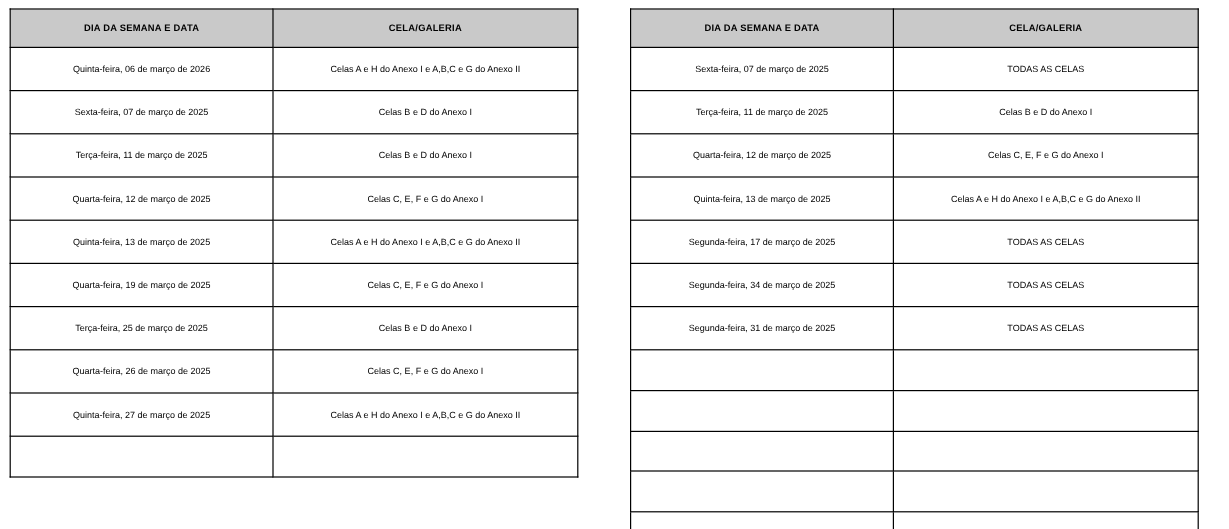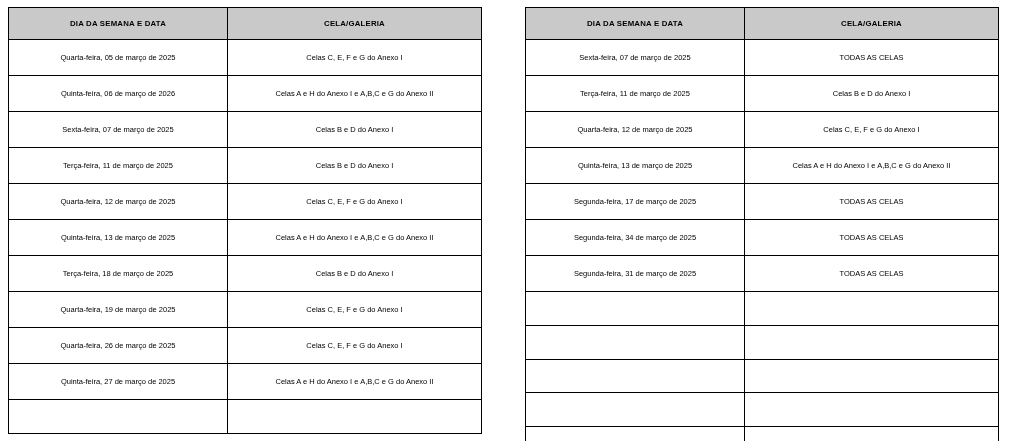--- a/index.html
+++ b/index.html
@@ -78,28 +78,20 @@
       </colgroup>
       <thead>
         <tr>
           <th>DIA DA SEMANA E DATA</th>
           <th>CELA/GALERIA</th>
         </tr>
       </thead>
       <tbody>
         <tr>
           <td>
-              <span class="cell-text">Quarta-feira, 05 de março de 2025</span>
-            </td>
-          <td>
-              <span class="cell-text">Celas C, E, F e G do Anexo I</span>
-            </td>
-        </tr>
-        <tr>
-          <td>
               <span class="cell-text">Quinta-feira, 06 de março de 2026</span>
             </td>
           <td>
               <span class="cell-text">Celas A e H do Anexo I e A,B,C e G do Anexo II</span>
             </td>
         </tr>
         <tr>
           <td>
               <span class="cell-text">Sexta-feira, 07 de março de 2025</span>
             </td>
@@ -126,32 +118,32 @@
         <tr>
           <td>
               <span class="cell-text">Quinta-feira, 13 de março de 2025</span>
             </td>
           <td>
               <span class="cell-text">Celas A e H do Anexo I e A,B,C e G do Anexo II</span>
             </td>
         </tr>
         <tr>
           <td>
-              <span class="cell-text">Terça-feira, 18 de março de 2025</span>
-            </td>
-          <td>
-              <span class="cell-text">Celas B e D do Anexo I</span>
-            </td>
-        </tr>
-        <tr>
-          <td>
               <span class="cell-text">Quarta-feira, 19 de março de 2025</span>
             </td>
           <td>
               <span class="cell-text">Celas C, E, F e G do Anexo I</span>
+            </td>
+        </tr>
+        <tr>
+          <td>
+              <span class="cell-text">Terça-feira, 25 de março de 2025</span>
+            </td>
+          <td>
+              <span class="cell-text">Celas B e D do Anexo I</span>
             </td>
         </tr>
         <tr>
           <td>
               <span class="cell-text">Quarta-feira, 26 de março de 2025</span>
             </td>
           <td>
               <span class="cell-text">Celas C, E, F e G do Anexo I</span>
             </td>
         </tr>

